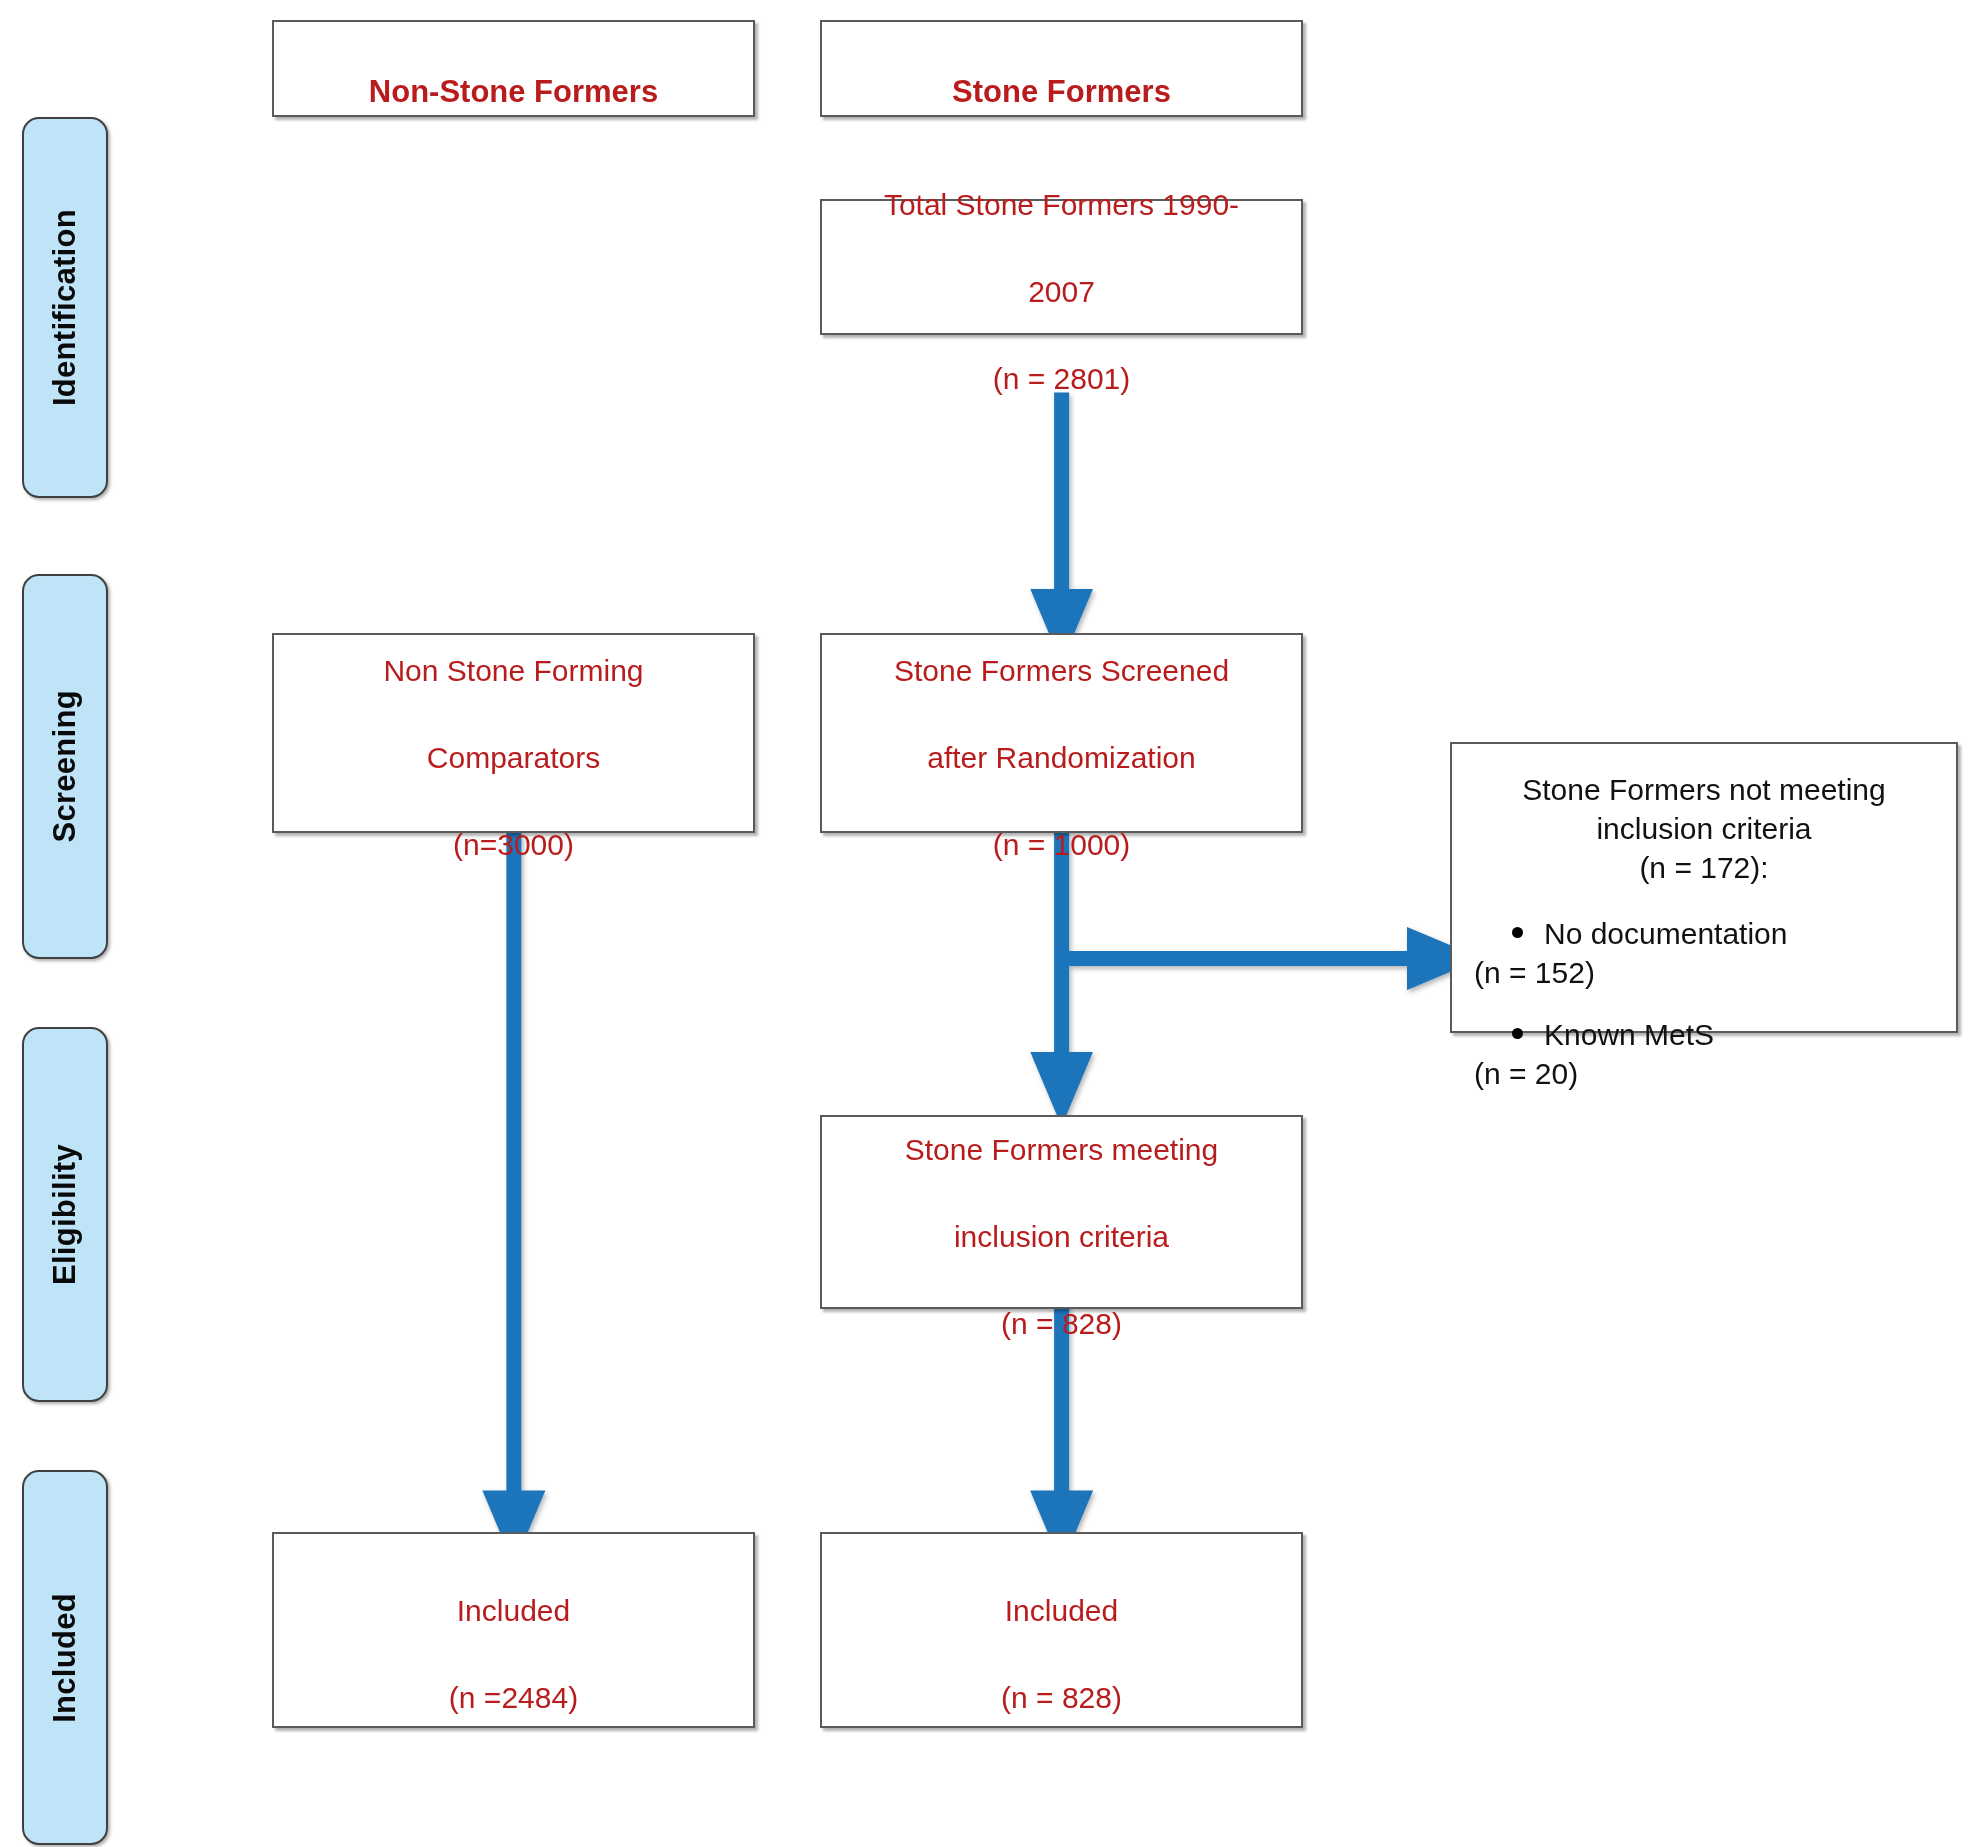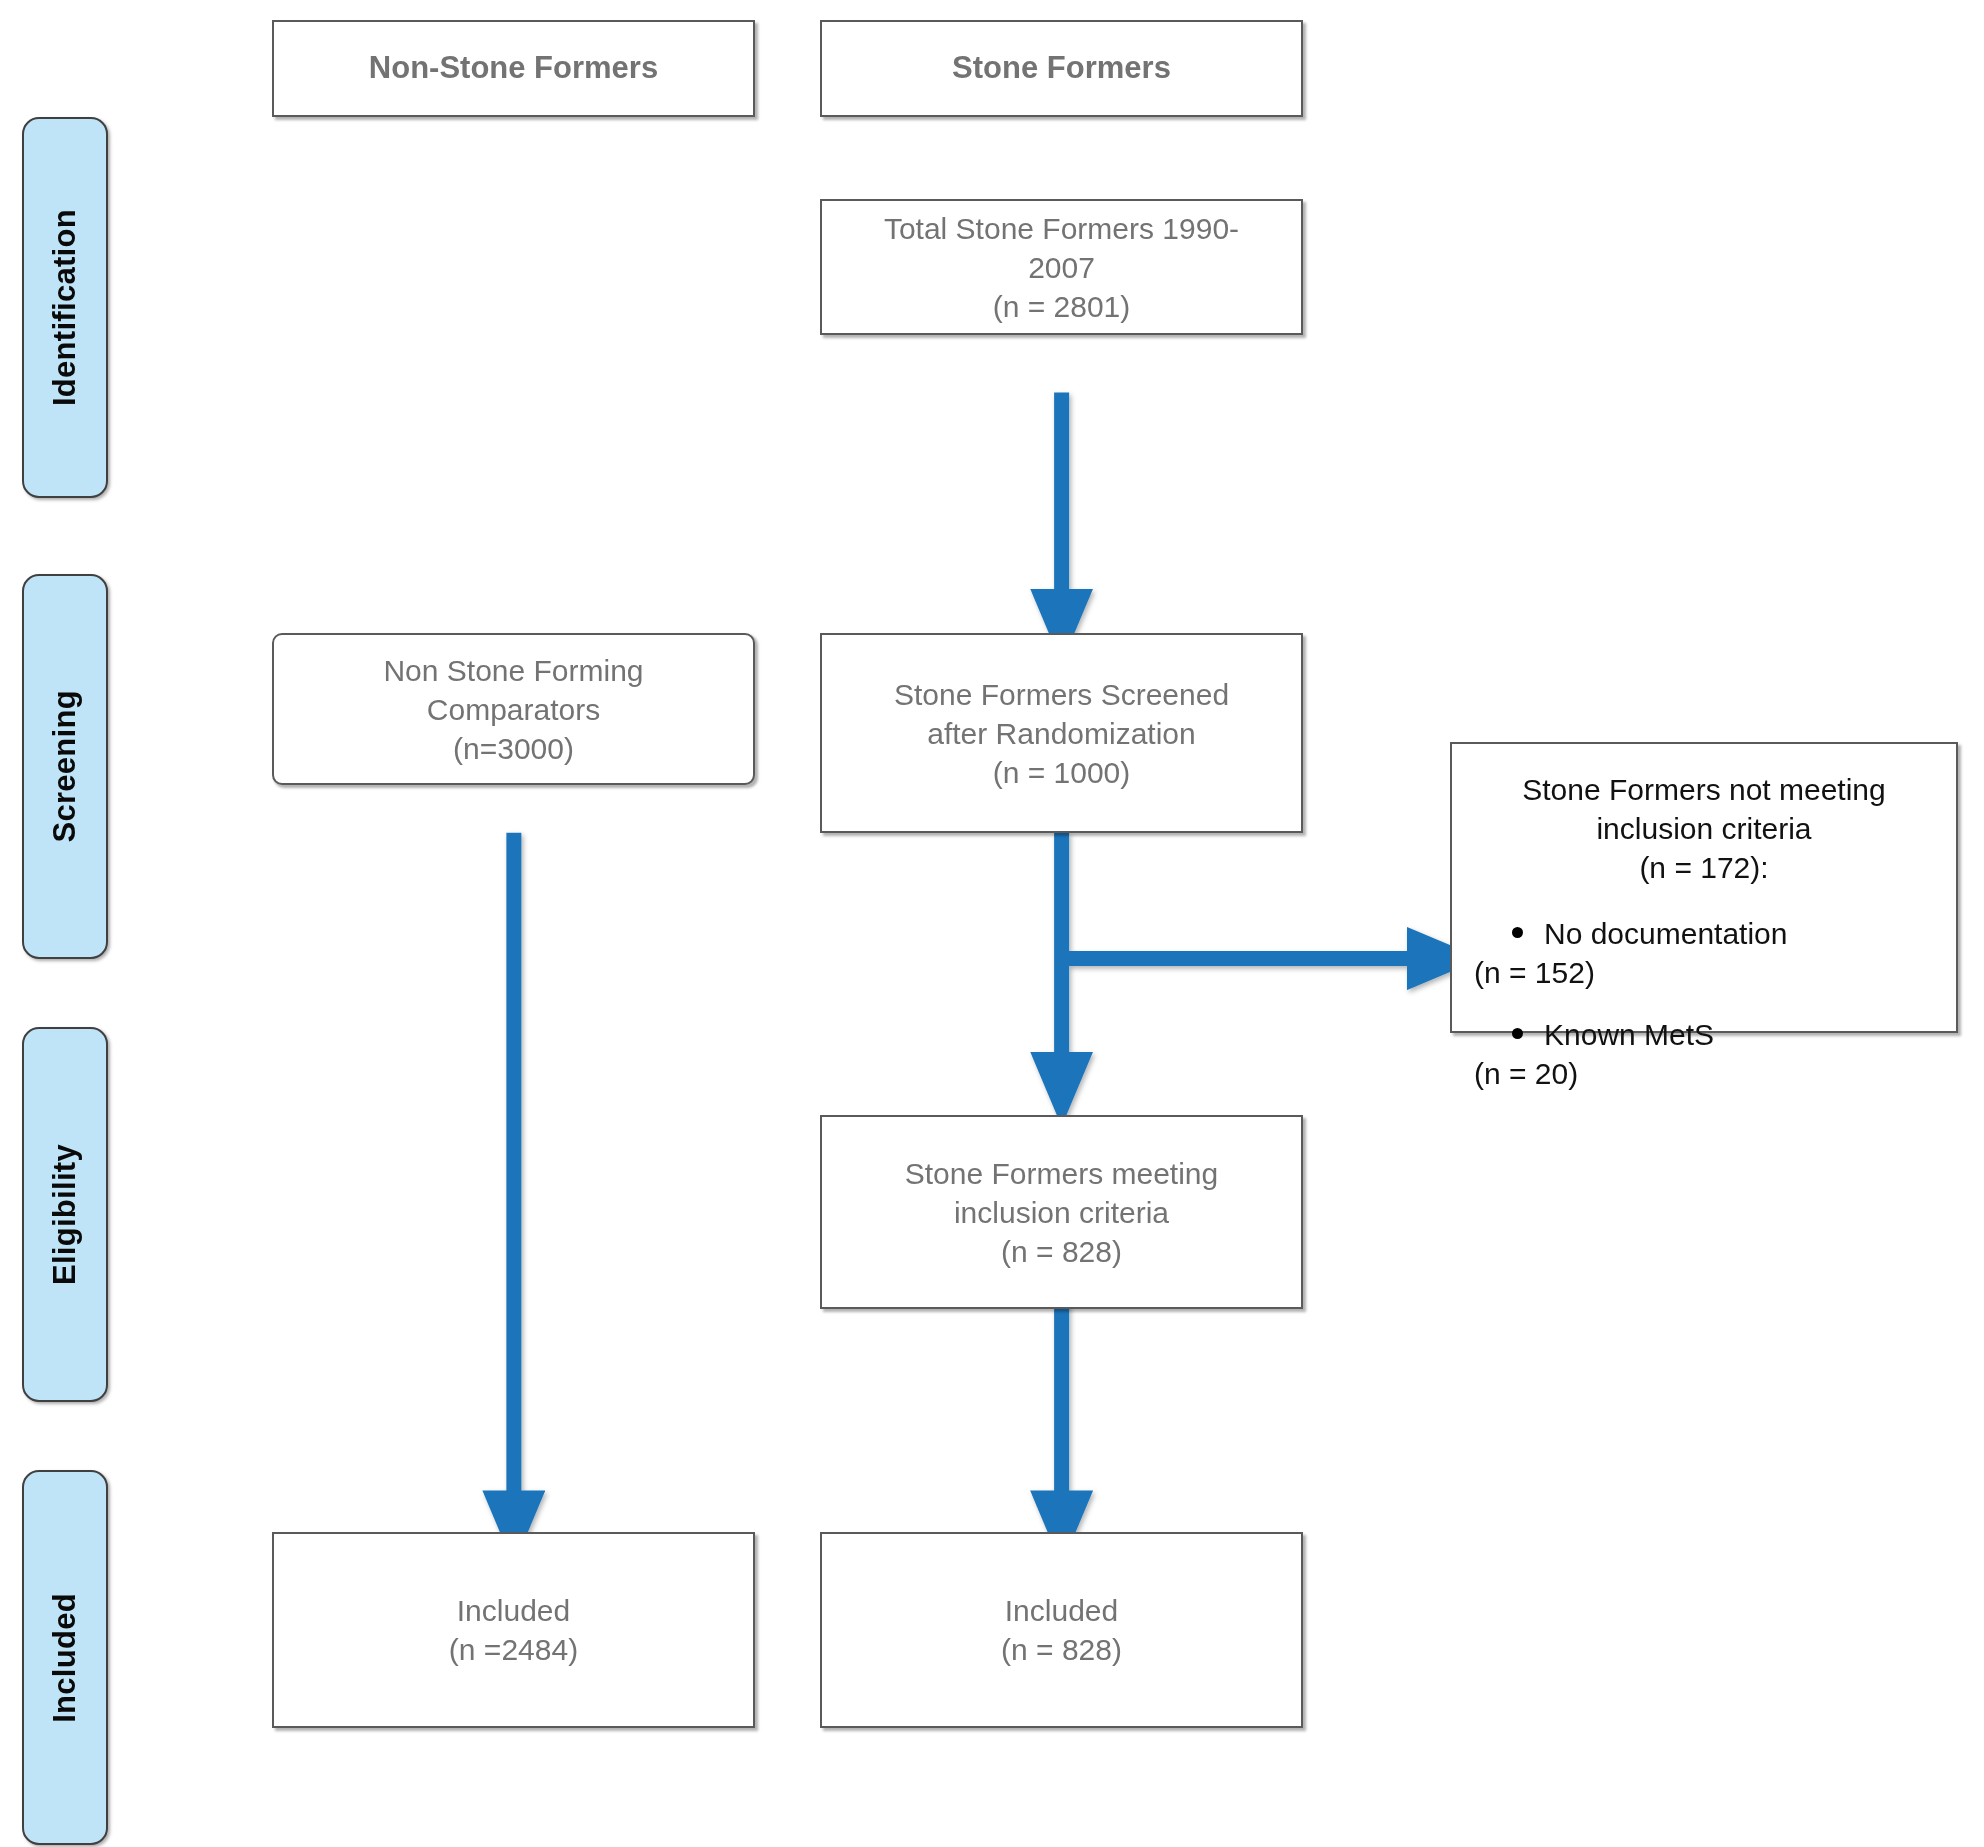--- a/index.html
+++ b/index.html
@@ -51,22 +51,23 @@
     display:flex;
     flex-direction:column;
     align-items:center;
     justify-content:center;
     text-align:center;
     padding:3.9px 9px;
   }
   .flow-box .line{
     font-size:30px;
     line-height:1.30;
-    color:#737373;
+    color:#b91c1c;
     white-space:nowrap;
+    margin-top:48px;
   }
   .flow-box.header .line{
     font-weight:bold;
     font-size:31px;
   }
 
   
   .excl-box{
     position:absolute;
     background:#ffffff;
@@ -172,21 +173,21 @@
   <div class="flow-box header" style="left:820px;top:19.6px;width:483px;height:97px;">
     <span class="line">Stone Formers</span>
   </div>
 
   <div class="flow-box" style="left:820px;top:199px;width:483px;height:136px;">
     <span class="line">Total Stone Formers 1990-</span>
     <span class="line">2007</span>
     <span class="line">(n = 2801)</span>
   </div>
 
-  <div class="flow-box" style="left:272px;top:633px;width:483px;height:152px;border-radius:10px;">
+  <div class="flow-box" style="left:272px;top:633px;width:483px;height:200px;">
     <span class="line">Non Stone Forming</span>
     <span class="line">Comparators</span>
     <span class="line">(n=3000)</span>
   </div>
 
   <div class="flow-box" style="left:820px;top:633px;width:483px;height:200px;">
     <span class="line">Stone Formers Screened</span>
     <span class="line">after Randomization</span>
     <span class="line">(n = 1000)</span>
   </div>

